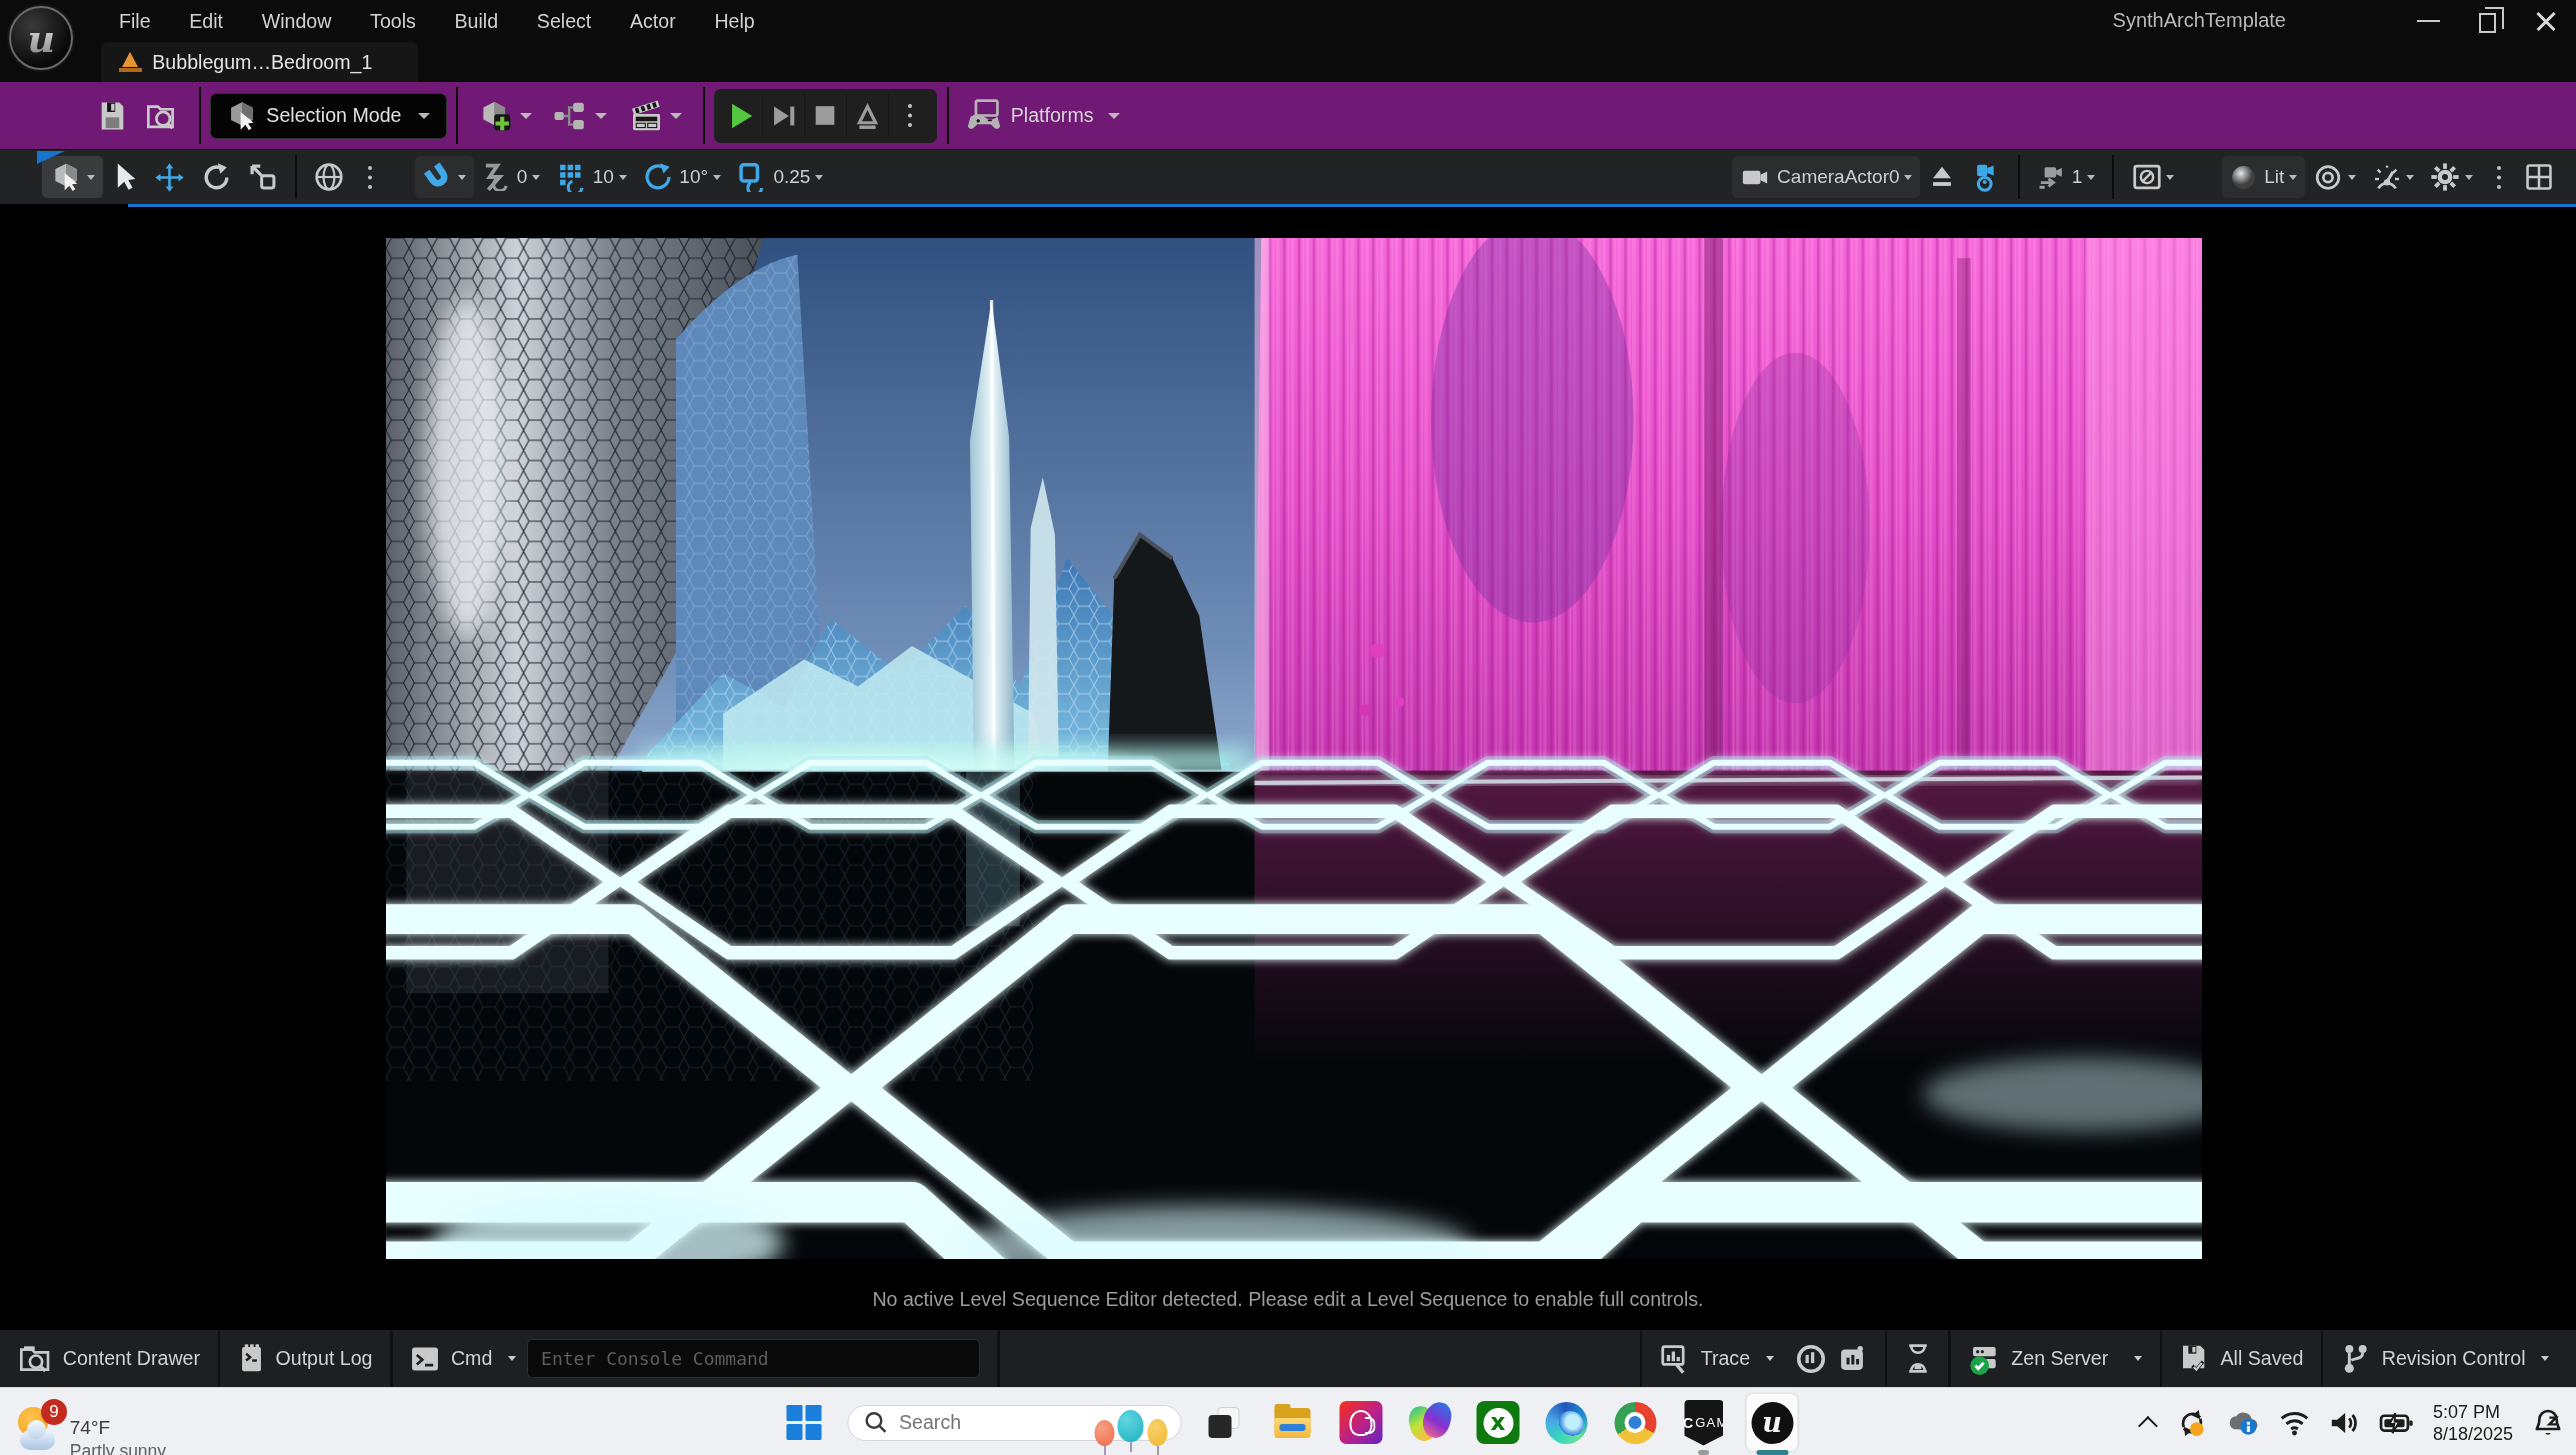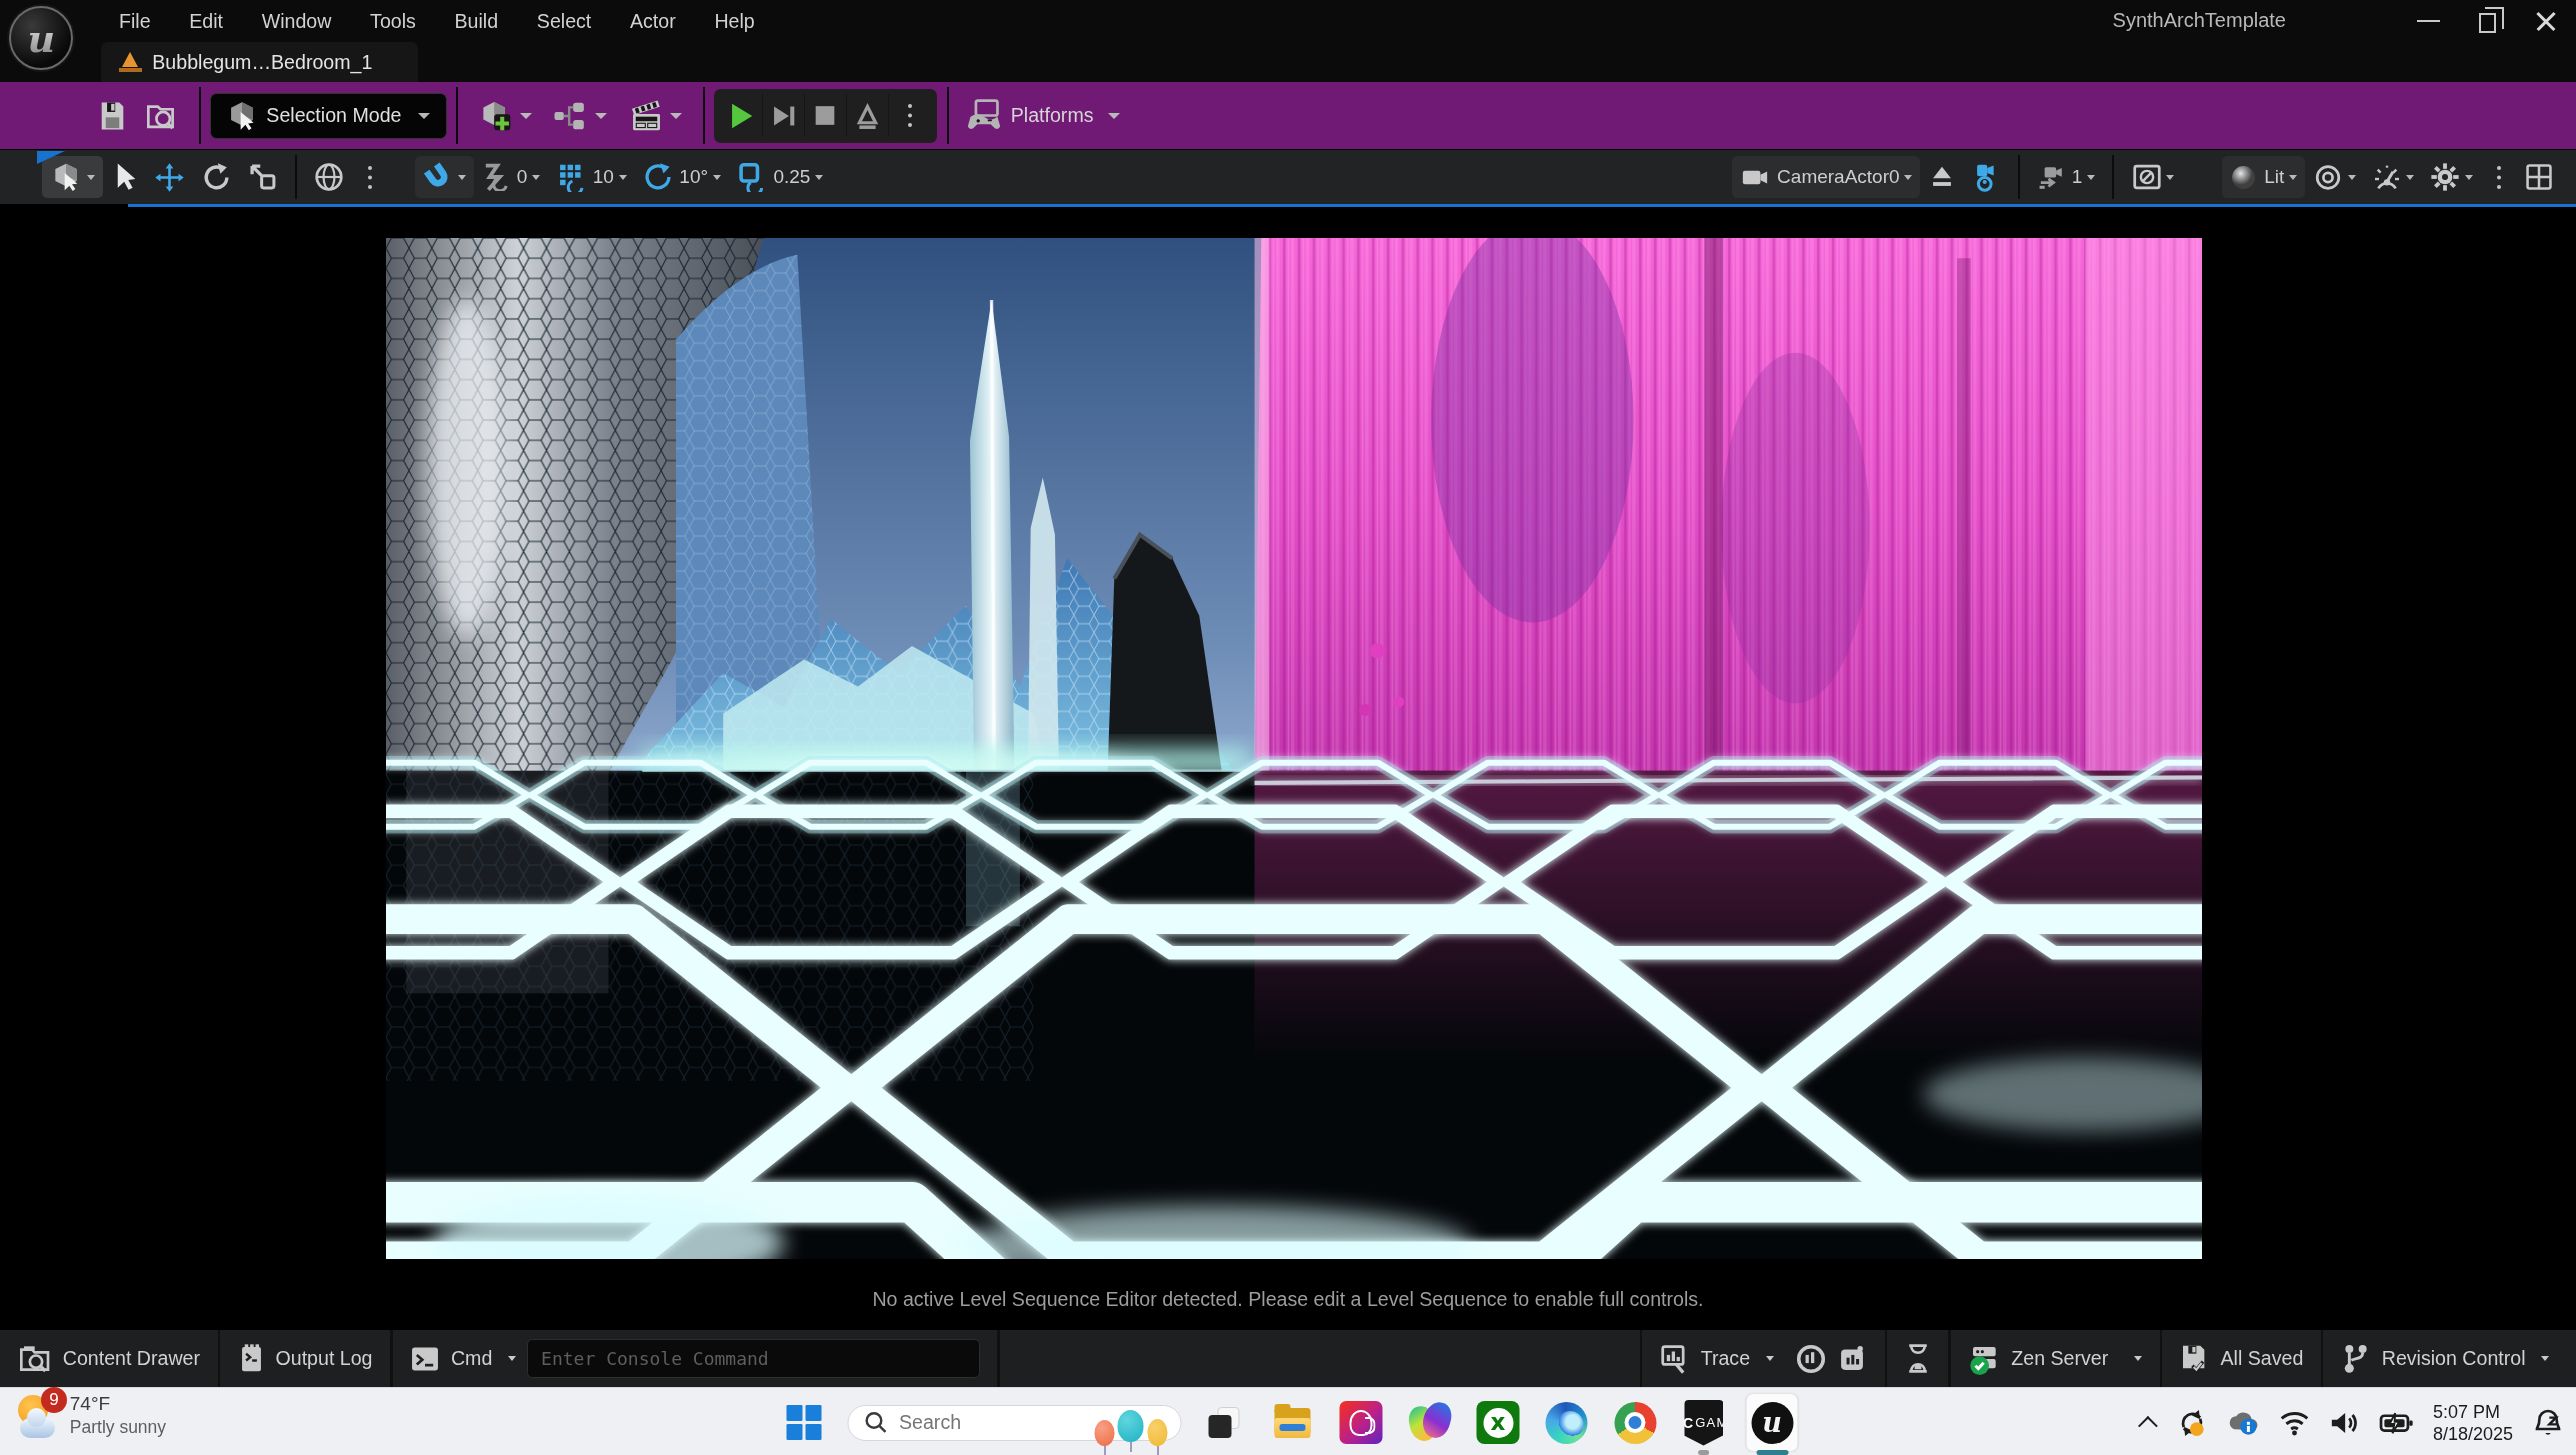--- a/index.html
+++ b/index.html
@@ -88,21 +88,21 @@
   .weather { position:absolute; left:15px; top:5.4px; display:flex; align-items:center; gap:10.8px; }
   .weather-icon { position:relative; width:44px; height:44px; }
   .weather-sun { position:absolute; left:2.7px; top:1.3px; width:30px; height:30px; border-radius:50%;
                  background:radial-gradient(circle at 40% 35%, #ffc44d, #f09a1f); }
   .weather-cloud { position:absolute; left:5.4px; bottom:0px; width:35px; height:20px; border-radius:13.5px;
                  background:linear-gradient(180deg,#eef5fd,#a9c4e4); }
   .weather-cloud:before { content:""; position:absolute; left:6.7px; top:-9.4px; width:19px; height:19px; border-radius:50%;
                  background:linear-gradient(180deg,#f4f9ff,#bfd5ec); }
   .weather-badge { position:absolute; right:-8px; top:-6.7px; width:26px; height:26px; border-radius:50%; background:#c42b1f;
                    color:#fff; font-size:17px; display:flex; align-items:center; justify-content:center; }
-  .weather-temp { font-size:19px; color:#3c3c3c; }
+  .weather-temp { font-size:19px; color:#3c3c3c;margin-top:24px; }
   .weather-desc { font-size:17.5px; color:#5e5e5e; margin-top:1.3px; }
 
   .tb-center { position:absolute; left:50%; transform:translateX(-50%); top:0; height:69px; display:flex; align-items:center; gap:17.5px; }
   .tb-item { width:51px; height:57px; display:flex; align-items:center; justify-content:center; position:relative; border-radius:6.7px; }
   .indicator { position:absolute; bottom:-4px; left:50%; transform:translateX(-50%); border-radius:2.7px; }
   .ind-dot { width:10.8px; height:4.7px; background:#9b9b9b; }
   .ind-active { width:32px; height:5.4px; background:#2e7f8f; }
   .tb-item.active-app { background:#fbfbfb; box-shadow:0 0 2.7px rgba(0,0,0,.15); }
 
   .search-pill { width:334px; height:36px; background:#ffffff; border:0.7px solid #d5d7dc; border-radius:27px;

